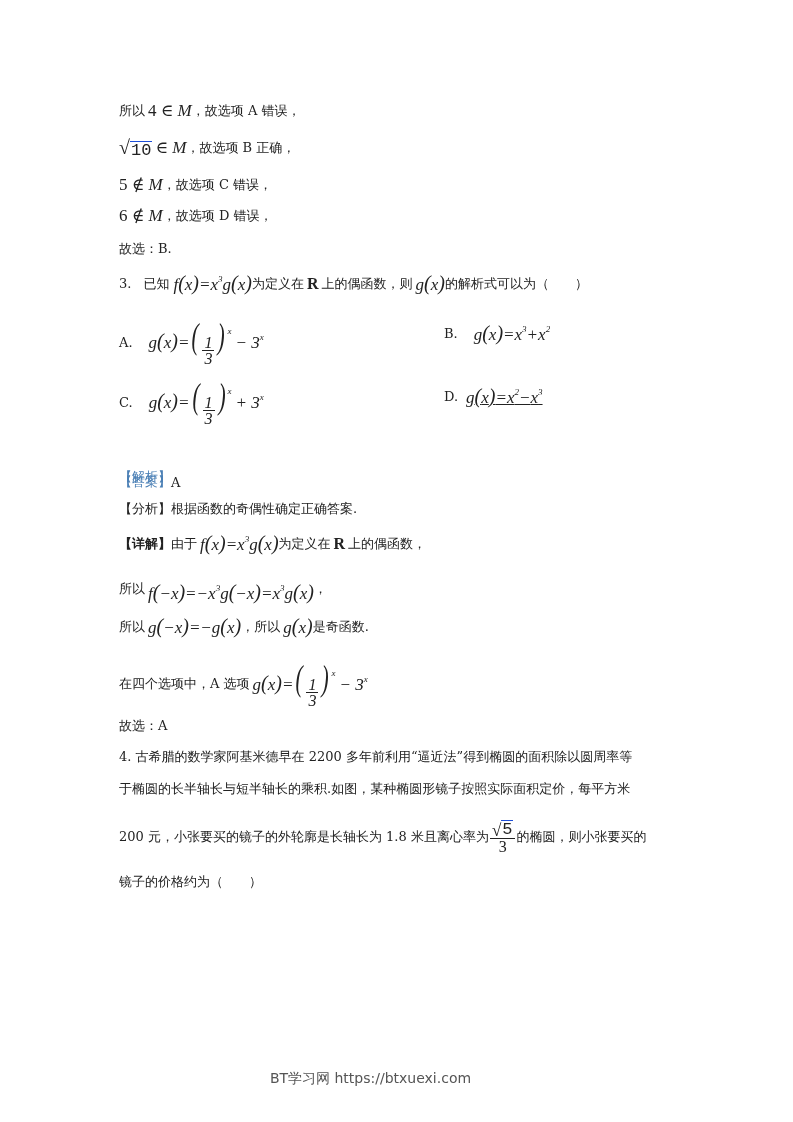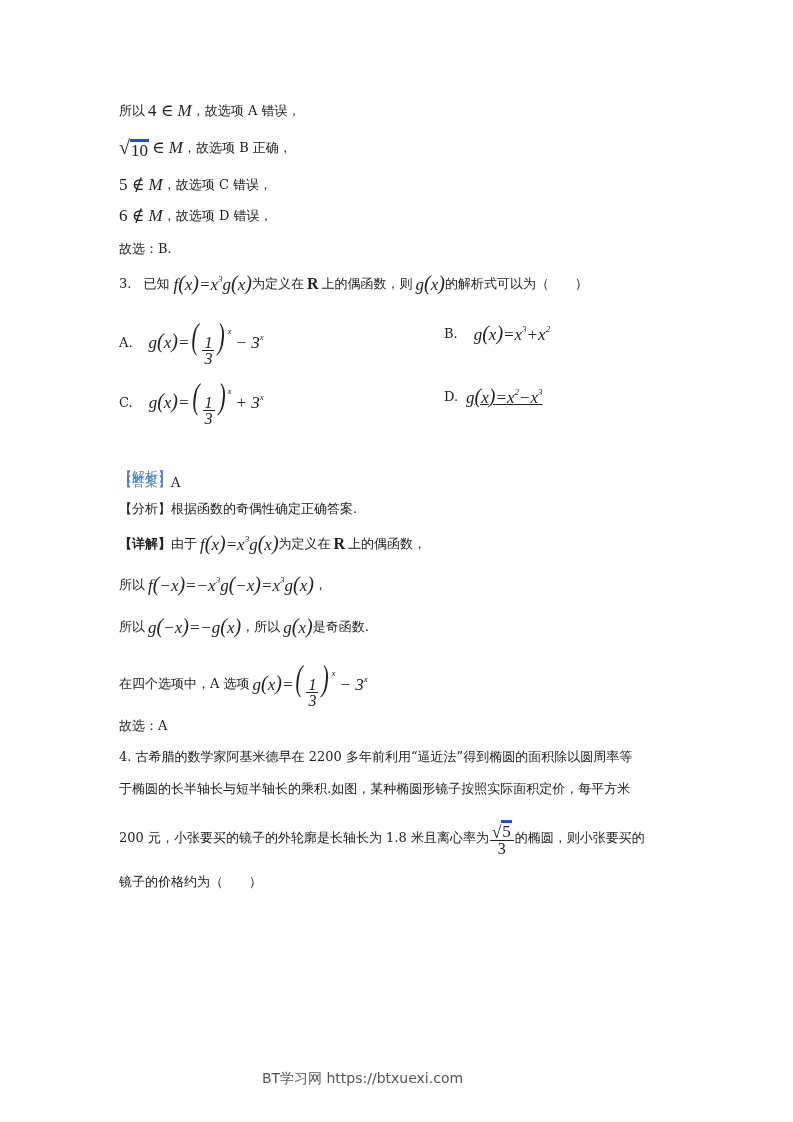--- a/index.html
+++ b/index.html
@@ -12,22 +12,22 @@
   .par { font-family: "Liberation Serif", serif; font-size: 20px; font-weight: 300; }
   sup.s { font-size: 9px; vertical-align: 8px; font-style: italic; }
   .frac { display: inline-flex; flex-direction: column; align-items: center; font-family: "Liberation Serif", serif; font-size: 16px; line-height: 15px; margin: 0 1px; }
   .frac .num { border-bottom: 1px solid #222; padding: 0 2px; }
   .bigp { font-family: "Liberation Serif", serif; font-size: 36px; font-weight: 100; line-height: 1; transform: scaleX(0.6); display: inline-block; }
   .blue { color: #4a7fb5; }
   .txt { font-size: 13px; }
   .opt { position: absolute; display: flex; align-items: center; white-space: nowrap; }
   .sqrt { display: inline-flex; align-items: flex-end; font-family: "Liberation Serif", serif; font-size: 17px; }
   .sqrt .rad { font-size: 20px; }
-  .sqrt .under { border-top: 3px solid #1d4ed8; padding: 0 1px; line-height: 17px; }
-  .footer { position: absolute; top: 1070px; left: 0; width: 725px; text-align: center;
+  .sqrt .under { border-top: 1px solid #1d4ed8; padding: 0 1px; line-height: 17px; font-family: Liberation Mono, monospace; }
+  .footer { position: absolute; top: 1070px; left: 8px; width: 725px; text-align: center;
             font-family: "DejaVu Sans", sans-serif; font-size: 14px; color: #555; }
 </style>
 </head>
 <body>
 
 <div class="line" style="top:100px;">
   <span class="txt">所以</span>
   <span class="mr" style="margin-left:3px;">4 ∈ <i>M</i></span>
   <span class="txt">，故选项 A 错误，</span>
 </div>
@@ -105,21 +105,21 @@
   <span class="txt" style="font-weight:bold;">【详解】</span>
   <span class="txt">由于</span>
   <span class="m" style="margin-left:3px;">f<span class="par">(</span>x<span class="par">)</span><span class="mr">=</span>x<sup class="s">3</sup>g<span class="par">(</span>x<span class="par">)</span></span>
   <span class="txt">为定义在</span>
   <span class="b" style="margin:0 3px;">R</span>
   <span class="txt">上的偶函数，</span>
 </div>
 
 <div class="line" style="top:573px;">
   <span class="txt">所以</span>
-  <span class="m" style="margin-left:3px;">f<span class="par">(</span><span class="mr">−</span>x<span class="par">)</span><span class="mr">=</span><span class="mr">−</span>x<sup class="s">3</sup>g<span class="par">(</span><span class="mr">−</span>x<span class="par">)</span><span class="mr">=</span>x<sup class="s">3</sup>g<span class="par">(</span>x<span class="par">)</span></span>
+  <span class="m" style="margin-left:3px;margin-top:8px;">f<span class="par">(</span><span class="mr">−</span>x<span class="par">)</span><span class="mr">=</span><span class="mr">−</span>x<sup class="s">3</sup>g<span class="par">(</span><span class="mr">−</span>x<span class="par">)</span><span class="mr">=</span>x<sup class="s">3</sup>g<span class="par">(</span>x<span class="par">)</span></span>
   <span class="txt">，</span>
 </div>
 
 <div class="line" style="top:615px;">
   <span class="txt">所以</span>
   <span class="m" style="margin-left:3px;">g<span class="par">(</span><span class="mr">−</span>x<span class="par">)</span><span class="mr">=</span><span class="mr">−</span>g<span class="par">(</span>x<span class="par">)</span></span>
   <span class="txt">，所以</span>
   <span class="m" style="margin-left:3px;">g<span class="par">(</span>x<span class="par">)</span></span>
   <span class="txt">是奇函数.</span>
 </div>

